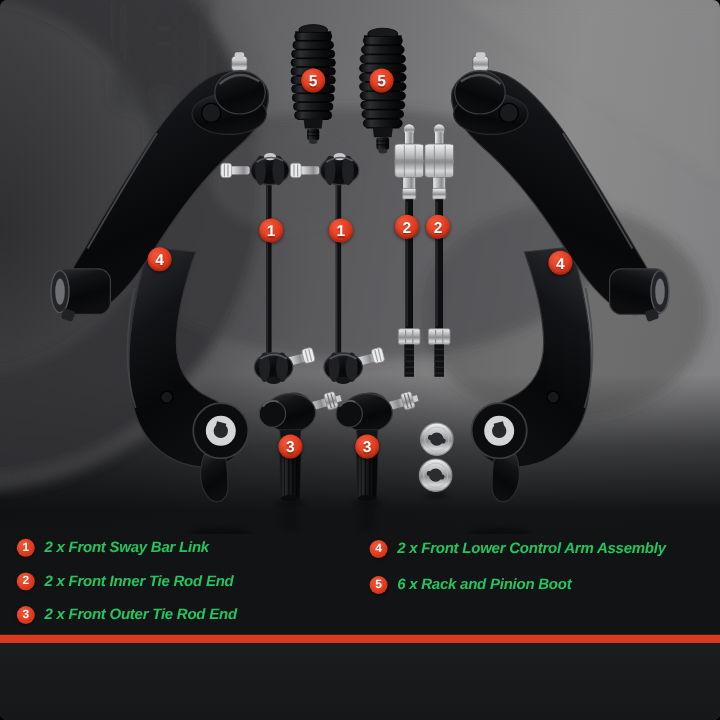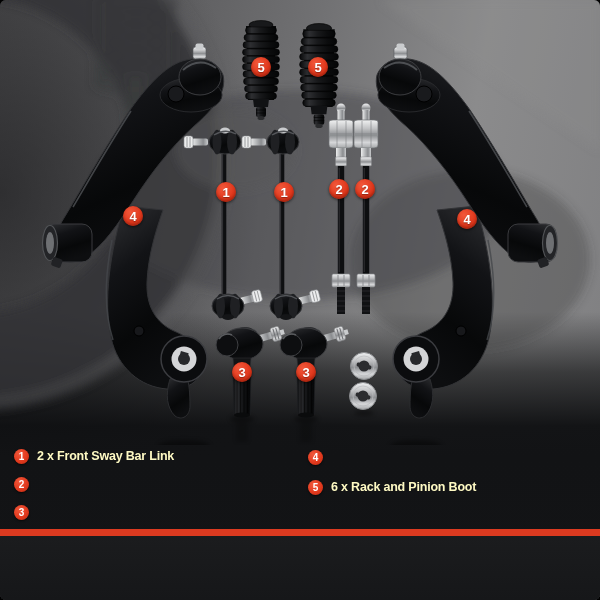--- a/index.html
+++ b/index.html
@@ -34,21 +34,21 @@
   .legend-row{display:flex;align-items:center;height:28px;}
   .legend-col.right .legend-row{height:30px;}
   .lbadge{
     flex:0 0 auto;width:15px;height:15px;border-radius:50%;
     display:inline-flex;align-items:center;justify-content:center;
     color:#fff;font-size:10px;font-weight:bold;
     background:radial-gradient(circle at 35% 30%, #f1573a, var(--badge-red,#e23a1e) 55%, #bf2910);
     box-shadow:0 1px 2px rgba(0,0,0,.6);
     margin-right:8px;
   }
-  .ltext{color:#fef9c3;font-size:12.5px;font-weight:bold;letter-spacing:-.2px;white-space:nowrap;}
+  .ltext{color:#22c55e;font-size:12.5px;font-weight:bold;letter-spacing:-.2px;white-space:nowrap;font-style:italic;}
   .divider{position:absolute;left:0;top:529px;width:600px;height:7px;background:var(--divider-red,#dc3a20);}
   .footer{position:absolute;left:0;top:536px;width:600px;height:64px;background:linear-gradient(180deg,#1b1c1e,#161719);}
 </style>
 </head>
 <body>
 
 <div class="stage">
 
   <div class="bg-base"></div>
 
@@ -272,28 +272,31 @@
   <span class="pbadge" style="left:308px;top:57px">5</span>
 
   <div class="legend">
     <div class="legend-col left">
       <div class="legend-row">
         <span class="lbadge">1</span>
         <span class="ltext">2 x Front Sway Bar Link</span>
       </div>
       <div class="legend-row">
         <span class="lbadge">2</span>
+        <span class="ltext">2 x Front Inner Tie Rod End</span>
       </div>
       <div class="legend-row">
         <span class="lbadge">3</span>
+        <span class="ltext">2 x Front Outer Tie Rod End</span>
       </div>
     </div>
     <div class="legend-col right">
       <div class="legend-row">
         <span class="lbadge">4</span>
+        <span class="ltext">2 x Front Lower Control Arm Assembly</span>
       </div>
       <div class="legend-row">
         <span class="lbadge">5</span>
         <span class="ltext">6 x Rack and Pinion Boot</span>
       </div>
     </div>
   </div>
 
   <div class="divider"></div>
 

